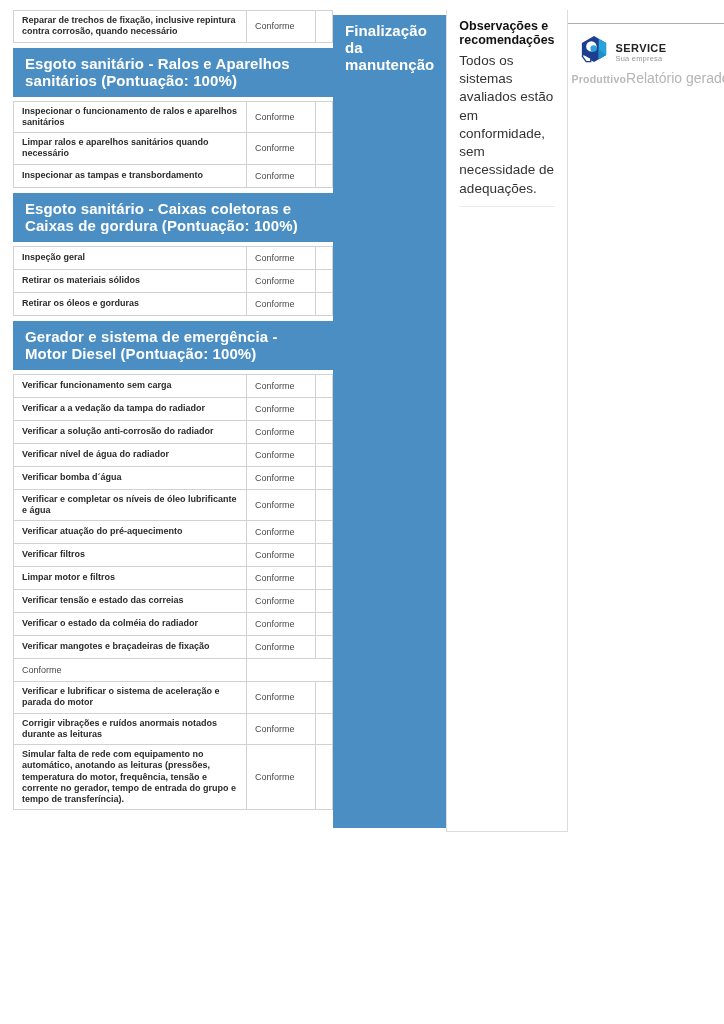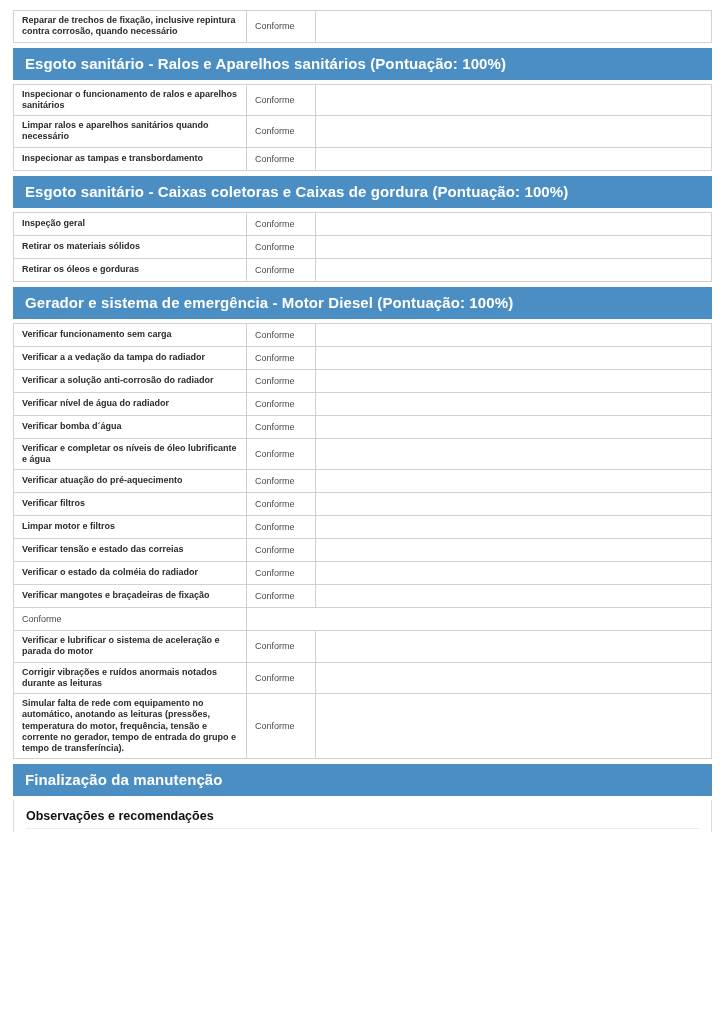--- a/index.html
+++ b/index.html
@@ -5,21 +5,21 @@
   :root{
     --header-blue:#4b8ec3;
     --table-border:#d2d2d2;
     --link-green:#85b84d;
   }
   *{box-sizing:border-box;margin:0;padding:0;}
   html,body{background:#ffffff;}
   body{font-family:"Liberation Sans", sans-serif;}
   .page{
     width:724px;height:832px;background:#fff;overflow:hidden;
-    display:flex;flex-direction:column;
+    display:flex;flex-direction:row;
     padding:10px 12px 0 13px;
   }
   
   .section-header{
     background:var(--header-blue);color:#fff;
     font-size:15px;font-weight:bold;
     padding:7px 12px 8px;margin:5px 0 4px;
     letter-spacing:.1px;
   }
   .rows{border:1px solid var(--table-border);border-bottom:none;}
@@ -190,20 +190,21 @@
           <div class="cell status">Conforme</div>
           <div class="cell note"></div>
         </div>
       </div>
     </div>
 
   <div class="section-header">Finalização da manutenção</div>
 
   <div class="obs-box">
     <div class="obs-heading">Observações e recomendações</div>
+    <div class="obs-text">Todos os sistemas avaliados estão em conformidade, sem necessidade de adequações.</div>
     <div class="obs-spacer"></div>
   </div>
 
   <div class="footer">
     <hr class="footer-divider">
     <div class="logo-row">
       <svg class="logo-icon" width="30" height="28" viewBox="0 0 32 30" aria-hidden="true">
         <polygon points="16,1 29,8.5 29,21.5 16,29 3,21.5 3,8.5" fill="#1d3d8f"></polygon>
         <polygon points="21,3.9 29,8.5 29,21.5 21,26.1" fill="#27a3da"></polygon>
         <polygon points="21,15 29,21.5 21,26.1" fill="#1d8fc9"></polygon>

